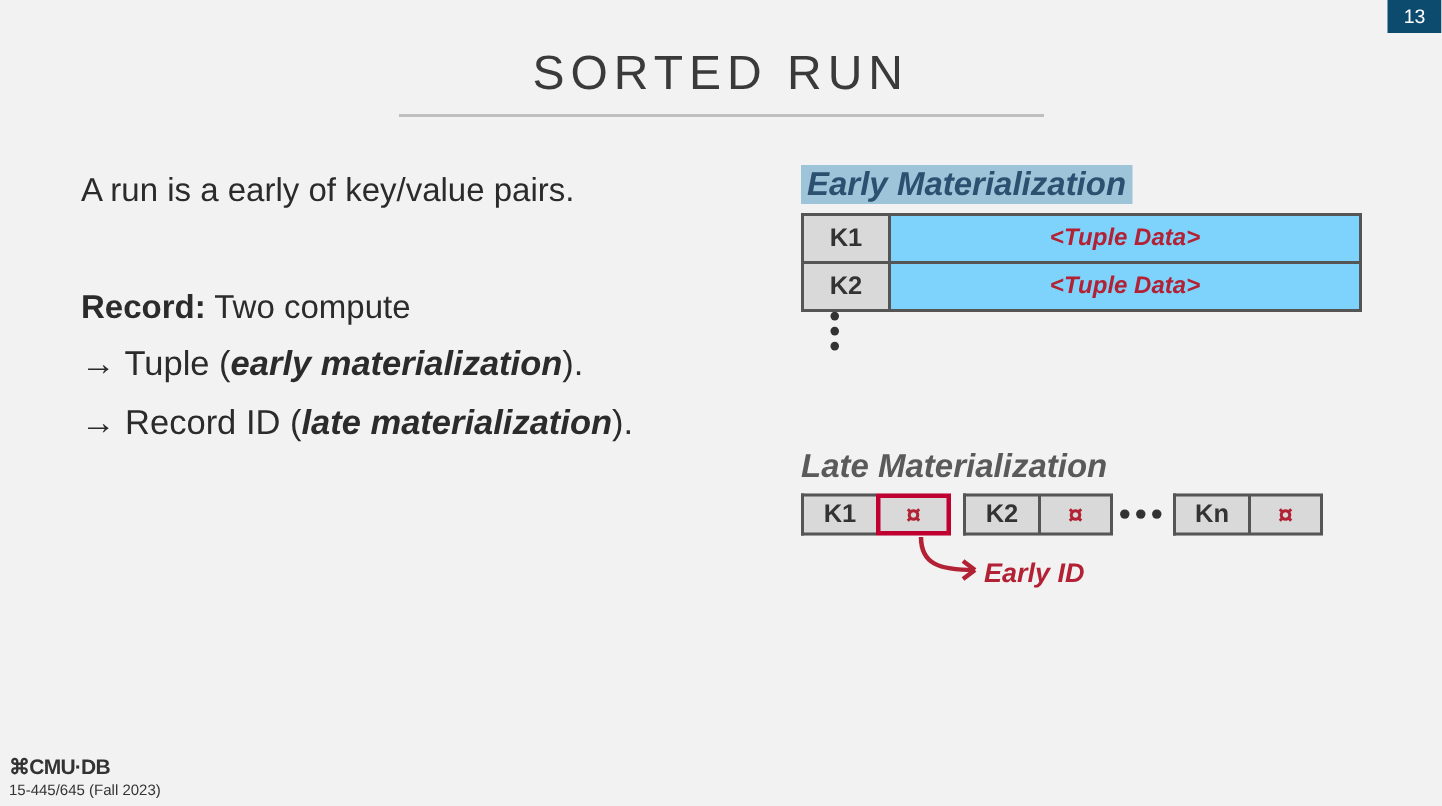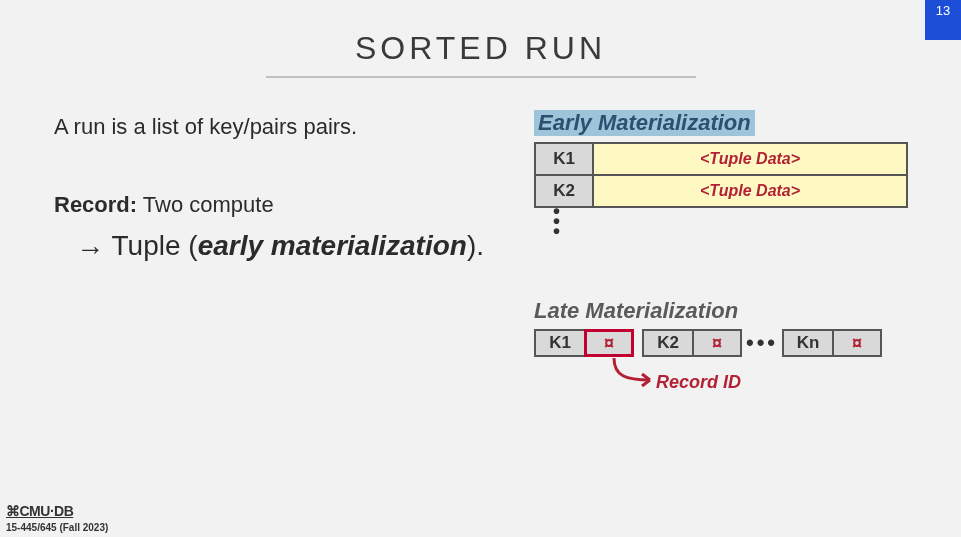--- a/index.html
+++ b/index.html
@@ -16,22 +16,22 @@
   .slide {
     position: relative;
     width: 961px;
     height: 537px;
   }
   .pagenum {
     position: absolute;
     top: 0;
     right: 0;
     width: 36px;
-    height: 40px;
-    background: #1d4ed8;
+    height: 22px;
+    background: #0c4a6e;
     color: #fff;
     font-size: 13px;
     text-align: center;
     line-height: 22px;
   }
   .title {
     position: absolute;
     top: 30px;
     left: 0;
     width: 100%;
@@ -55,23 +55,22 @@
     left: 54px;
     top: 112px;
     width: 430px;
     font-size: 22px;
     color: #2b2b2b;
     line-height: 1.35;
   }
   .body-left p { margin: 0 0 8px 0; }
   .gap { height: 20px; }
   .arrow-row {
-    font-size: 28px;
+    font-size: 23px;
     margin: 2px 0;
-    text-align: right;
   }
   .bold { font-weight: 700; }
   .bital { font-weight: 700; font-style: italic; }
 
   
   .early-label {
     position: absolute;
     left: 534px;
     top: 110px;
     font-size: 22px;
@@ -100,21 +99,21 @@
     border-right: 2px solid #555;
     font-weight: 700;
     font-size: 17px;
     color: #333;
     display: flex;
     align-items: center;
     justify-content: center;
   }
   .early-val {
     flex: 1;
-    background: #fef9c3;
+    background: #7dd3fc;
     color: #b22234;
     font-weight: 700;
     font-style: italic;
     font-size: 16px;
     display: flex;
     align-items: center;
     justify-content: center;
   }
   .vdots {
     position: absolute;
@@ -187,52 +186,55 @@
 
   
   .footer-logo {
     position: absolute;
     left: 6px;
     bottom: 18px;
     font-weight: 800;
     font-size: 14px;
     color: #333;
     letter-spacing: -0.5px;
-    text-decoration: underline;
   }
   .footer-sub {
     position: absolute;
     left: 6px;
     bottom: 4px;
     font-size: 10px;
-    font-weight: 700;
+    font-weight: 400;
     color: #333;
   }
 </style>
 </head>
 <body>
 <div class="slide">
 
   <div class="pagenum">13</div>
 
   <div class="title">SORTED RUN</div>
   <div class="title-rule"></div>
 
   <div class="body-left">
-    <p>A run is a list of key/pairs pairs.</p>
+    <p>A run is a early of key/value pairs.</p>
     <div class="gap"></div>
     <div class="gap"></div>
     <p>
       <span class="bold">Record:</span>
       <span> Two compute</span>
     </p>
     <p class="arrow-row">
       <span>→</span>
       <span> Tuple (</span><span class="bital">early materialization</span><span>).</span>
     </p>
+    <p class="arrow-row">
+      <span>→</span>
+      <span> Record ID (</span><span class="bital">late materialization</span><span>).</span>
+    </p>
   </div>
 
   <div class="early-label">Early Materialization</div>
   <div class="early-table">
     <div class="early-row">
       <div class="early-key">K1</div>
       <div class="early-val">&lt;Tuple Data&gt;</div>
     </div>
     <div class="early-row">
       <div class="early-key">K2</div>
@@ -254,17 +256,17 @@
     <div class="cell vcell">¤</div>
     <div class="hdots">•••</div>
     <div class="cell kcell">Kn</div>
     <div class="cell vcell">¤</div>
   </div>
 
   <svg class="arrow-svg" viewBox="0 0 55 34">
     <path d="M 6 2 C 6 20, 18 24, 42 24" stroke="#b22234" stroke-width="3" fill="none"></path>
     <path d="M 42 24 L 34 18 M 42 24 L 34 30" stroke="#b22234" stroke-width="3" fill="none"></path>
   </svg>
-  <div class="recid-label">Record ID</div>
+  <div class="recid-label">Early ID</div>
 
   <div class="footer-logo">⌘CMU·DB</div>
   <div class="footer-sub">15-445/645 (Fall 2023)</div>
 </div>
 
 </body></html>

